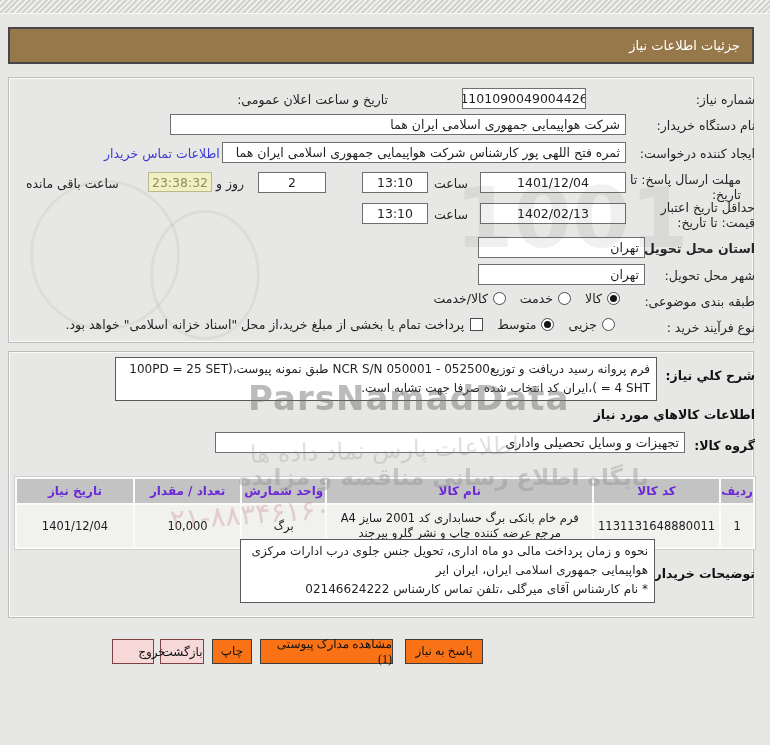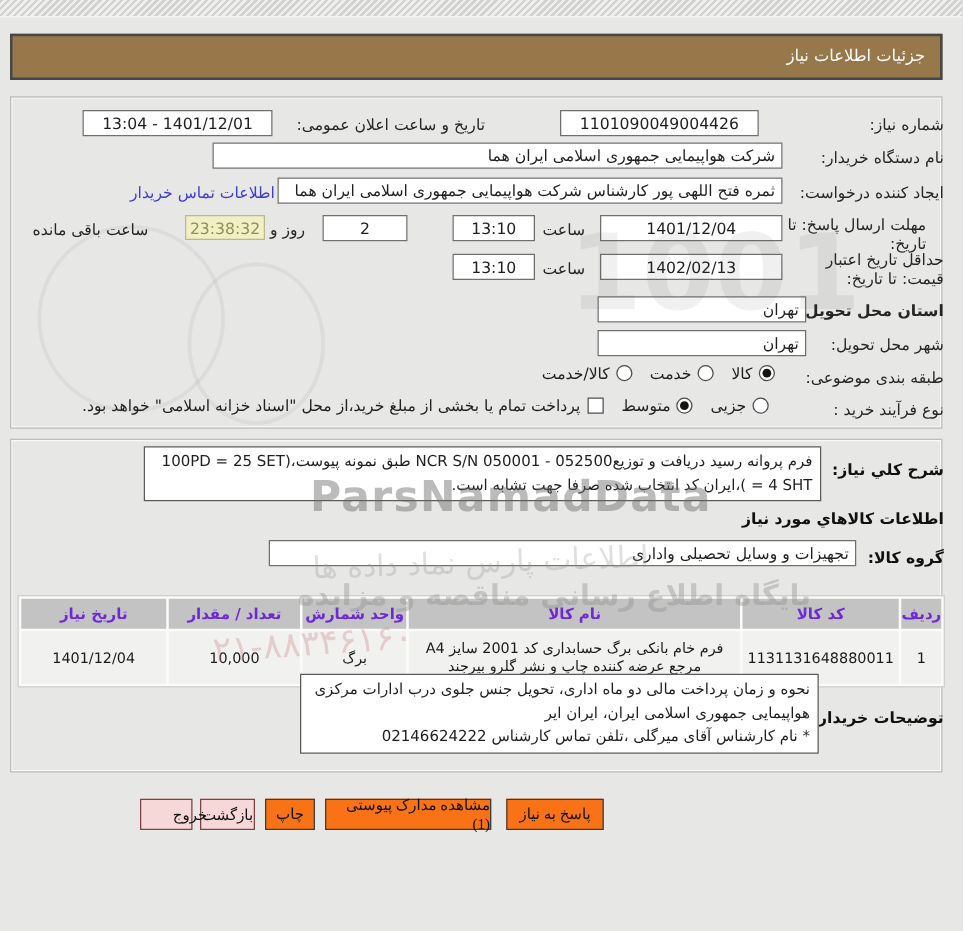--- a/index.html
+++ b/index.html
@@ -88,23 +88,22 @@
 
   <div class="texture"></div>
 
   <div class="titlebar">
     <span>جزئیات اطلاعات نیاز</span>
   </div>
 
   <div class="panel" style="left:8px; top:77px; width:746px; height:266px;"></div>
 
   <div class="lbl" style="right:15px; top:92px;">شماره نیاز:</div>
-  <div class="inp center" style="left:448px; top:88px; width:159px;">1101090049004426</div>
+  <div class="inp center" style="left:462px; top:88px; width:124px;">1101090049004426</div>
   <div class="lbl" style="right:382px; top:92px;">تاریخ و ساعت اعلان عمومی:</div>
-  <div class="inp center" style="left:66px; top:88px; width:152px;">1401/12/01 - 13:04</div>
 
   <div class="lbl" style="right:15px; top:118px;">نام دستگاه خریدار:</div>
   <div class="inp" style="left:170px; top:114px; width:456px;">شرکت هواپیمایی جمهوری اسلامی ایران هما</div>
 
   <div class="lbl" style="right:15px; top:146px;">ایجاد کننده درخواست:</div>
   <div class="inp" style="left:222px; top:142px; width:404px;">ثمره فتح اللهی پور کارشناس شرکت هواپیمایی جمهوری اسلامی ایران هما</div>
   <div class="link" style="left:104px; top:146px;">اطلاعات تماس خریدار</div>
 
   <div class="lbl wrap" style="right:29px; top:172px; width:118px;">مهلت ارسال پاسخ: تا تاریخ:</div>
   <div class="inp center" style="left:480px; top:172px; width:146px;">1401/12/04</div>

